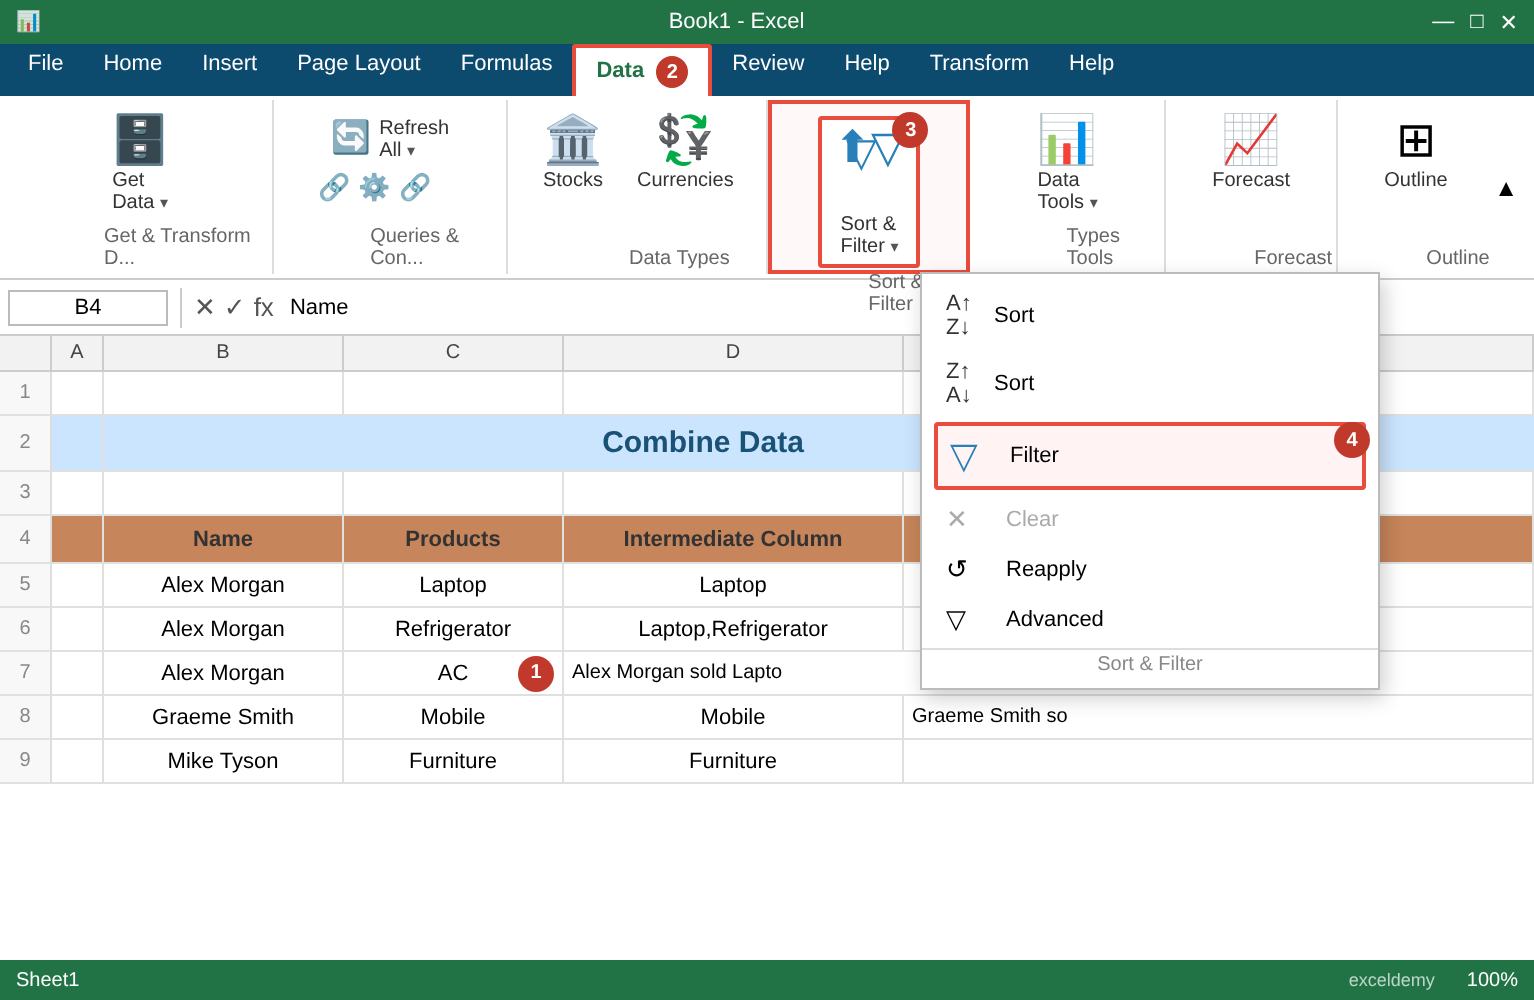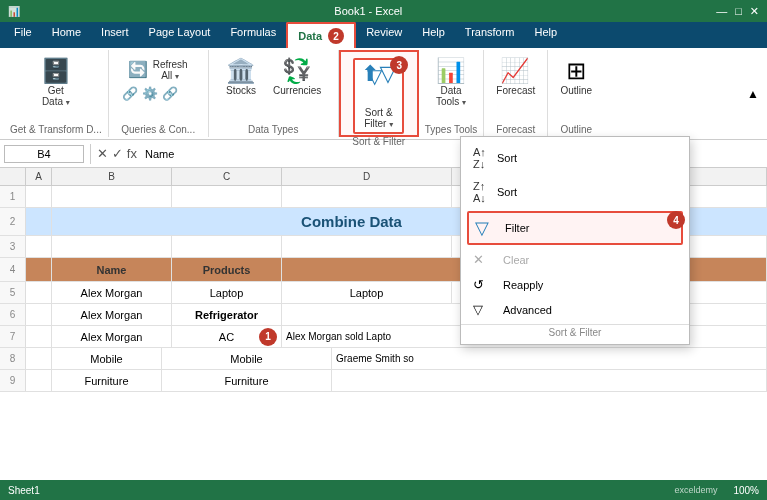--- a/index.html
+++ b/index.html
@@ -11,27 +11,27 @@
 
     
     .ribbon-tabs { height: 26px; background: #0c4a6e; display: flex; align-items: flex-start; padding-left: 4px; }
     .ribbon-tab { padding: 4px 10px; font-size: 11px; color: white; cursor: pointer; border-radius: 2px 2px 0 0; }
     .ribbon-tab.active { background: #fff; color: #217346; font-weight: bold; border: 2px solid #e74c3c; border-bottom: none; }
     .ribbon-tab-num { display: inline-flex; align-items: center; justify-content: center; width: 16px; height: 16px; background: #c0392b; color: white; border-radius: 50%; font-size: 10px; font-weight: bold; margin-left: 3px; }
 
     
     .ribbon { height: 92px; background: #fff; border-bottom: 1px solid #ccc; display: flex; align-items: stretch; padding: 2px 4px; position: relative; }
     .ribbon-group { display: flex; flex-direction: column; align-items: center; border-right: 1px solid #ddd; padding: 2px 6px; position: relative; }
-    .ribbon-group-label { font-size: 10px; color: #666; margin-top: auto; padding-top: 2px; }
+    .ribbon-group-label { font-size: 10px; color: #666; margin-top: auto; padding-top: 2px; margin-left: 42px; }
     .ribbon-group-items { display: flex; align-items: flex-start; gap: 4px; flex: 1; padding-top: 4px; }
 
     
     .ribbon-btn { display: flex; flex-direction: column; align-items: center; justify-content: center; padding: 3px 6px; cursor: pointer; border-radius: 2px; min-width: 44px; }
     .ribbon-btn .icon { font-size: 24px; line-height: 1; }
-    .ribbon-btn .label { font-size: 10px; color: #333; text-align: center; margin-top: 2px; }
+    .ribbon-btn .label { font-size: 10px; color: #333; margin-top: 2px; }
     .ribbon-btn.highlighted { border: 2px solid #e74c3c; background: #fff; }
 
     
     .drop-arr { font-size: 8px; color: #555; }
 
     
     .formula-bar { height: 28px; background: #fff; border-bottom: 1px solid #ccc; display: flex; align-items: center; padding: 0 4px; gap: 4px; }
     .name-box { width: 80px; border: 1px solid #bbb; padding: 2px 4px; font-size: 11px; text-align: center; }
     .formula-divider { width: 1px; height: 20px; background: #ccc; margin: 0 2px; }
     .formula-icons { display: flex; gap: 4px; color: #555; font-size: 13px; }
@@ -246,62 +246,66 @@
       <div class="cell" style="width:110px;"></div>
       <div class="cell" style="width:170px;"></div>
       <div class="cell" style="flex:1;"></div>
     </div>
 
     <div class="sheet-row" style="background:#c6855a; height:24px;">
       <div class="row-num" style="background:#f8f8f8;">4</div>
       <div class="cell" style="width:26px; background:#c6855a;"></div>
       <div class="cell header-cell" style="width:120px;">Name</div>
       <div class="cell header-cell" style="width:110px;">Products</div>
+      <div class="cell header-cell" style="width:170px;">Intermediate Column</div>
       <div class="cell header-cell" style="flex:1;">Final Li</div>
     </div>
 
     <div class="sheet-row">
       <div class="row-num">5</div>
       <div class="cell" style="width:26px;"></div>
       <div class="cell" style="width:120px; justify-content:center;">Alex Morgan</div>
       <div class="cell" style="width:110px; justify-content:center;">Laptop</div>
       <div class="cell" style="width:170px; justify-content:center;">Laptop</div>
       <div class="cell" style="flex:1;"></div>
     </div>
 
     <div class="sheet-row">
       <div class="row-num">6</div>
       <div class="cell" style="width:26px;"></div>
       <div class="cell" style="width:120px; justify-content:center;">Alex Morgan</div>
-      <div class="cell" style="width:110px; justify-content:center;font-weight:bold;">Refrigerator</div>
+      <div class="cell" style="width:110px; justify-content:center;">Refrigerator</div>
+      <div class="cell" style="width:170px; justify-content:center;">Laptop,Refrigerator</div>
       <div class="cell" style="flex:1;"></div>
     </div>
 
     <div class="sheet-row">
       <div class="row-num">7</div>
       <div class="cell" style="width:26px;"></div>
       <div class="cell" style="width:120px; justify-content:center;">Alex Morgan</div>
       <div class="cell" style="width:110px; justify-content:center; position:relative;">
         AC
         <span class="step-badge" style="position:absolute; right:4px; top:50%; transform:translateY(-50%);">1</span>
       </div>
       <div class="cell" style="flex:1; font-size:10px;">Alex Morgan sold Lapto</div>
     </div>
 
     <div class="sheet-row">
       <div class="row-num">8</div>
       <div class="cell" style="width:26px;"></div>
+      <div class="cell" style="width:120px; justify-content:center;">Graeme Smith</div>
       <div class="cell" style="width:110px; justify-content:center;">Mobile</div>
       <div class="cell" style="width:170px; justify-content:center;">Mobile</div>
       <div class="cell" style="flex:1; font-size:10px;text-align:right;">Graeme Smith so</div>
     </div>
 
     <div class="sheet-row">
       <div class="row-num">9</div>
       <div class="cell" style="width:26px;"></div>
+      <div class="cell" style="width:120px; justify-content:center;">Mike Tyson</div>
       <div class="cell" style="width:110px; justify-content:center;">Furniture</div>
       <div class="cell" style="width:170px; justify-content:center;">Furniture</div>
       <div class="cell" style="flex:1;"></div>
     </div>
   </div>
 
   <div style="height:20px; background:#217346; display:flex; align-items:center; padding:0 8px; gap:16px;">
     <span style="color:white; font-size:10px;">Sheet1</span>
     <span style="color:rgba(255,255,255,0.7); font-size:9px; margin-left:auto;">exceldemy</span>
     <span style="color:white; font-size:10px;">100%</span>

